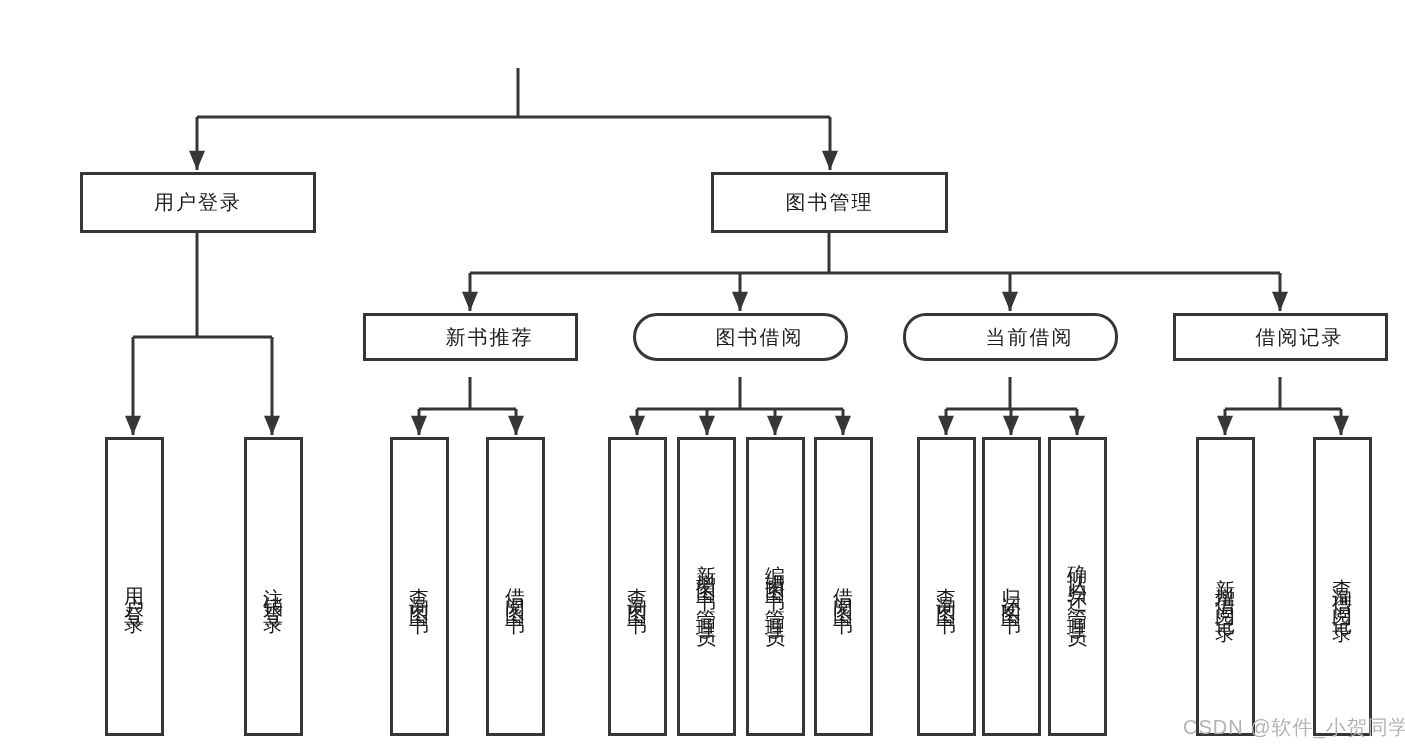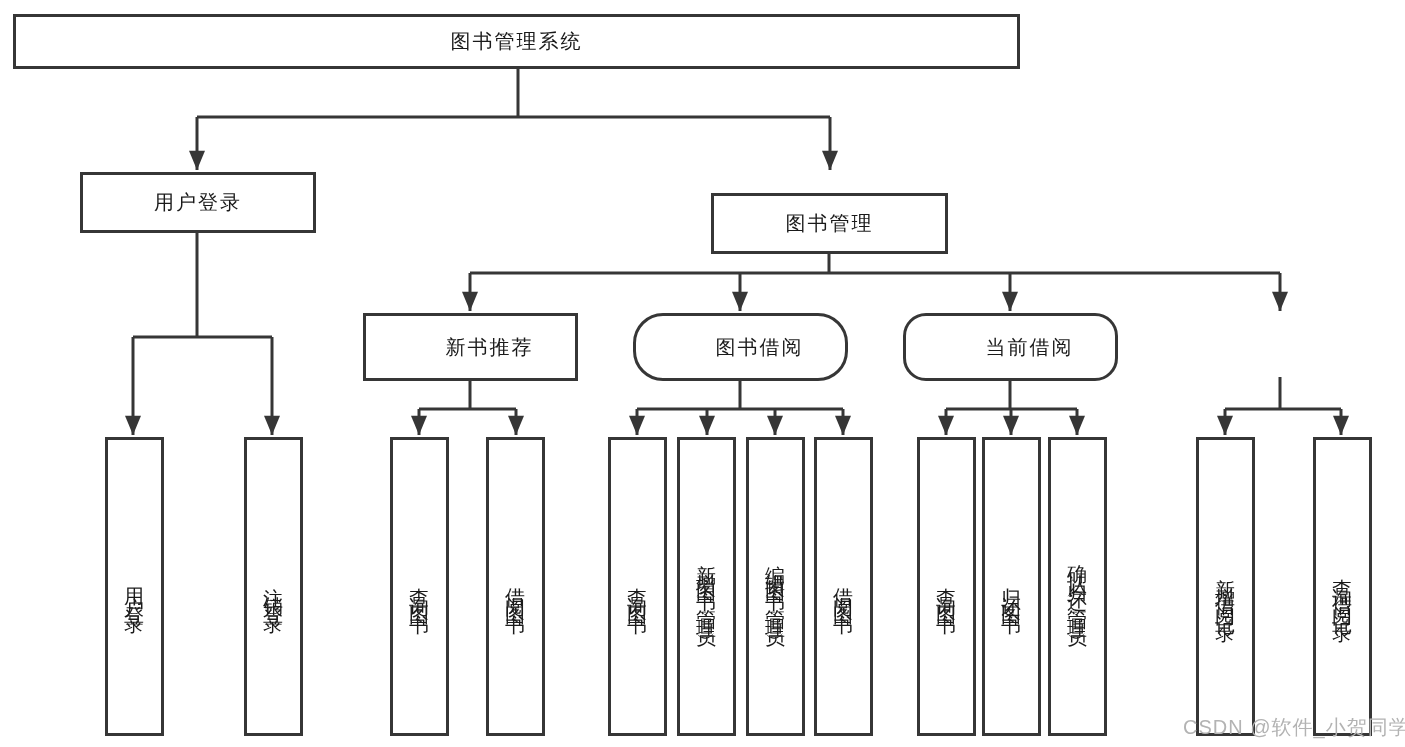--- a/index.html
+++ b/index.html
@@ -33,22 +33,22 @@
   .vbox {
     writing-mode: vertical-rl;
     text-orientation: mixed;
     letter-spacing: 9px;
     line-height: 1;
     padding-top: 6px;
   }
   
   .b-root   { left: 13px;  top: 14px;  width: 1007px; height: 55px; }
   .b-login  { left: 80px;  top: 172px; width: 236px;  height: 61px; }
-  .b-mgmt   { left: 711px; top: 172px; width: 237px;  height: 61px; margin-top: 21px; }
-  .b-l3     { top: 313px;  height: 68px; width: 215px; padding-left: 38px; }
+  .b-mgmt   { left: 711px; top: 172px; width: 237px;  height: 61px; }
+  .b-l3     { top: 313px;  height: 48px; width: 215px; padding-left: 38px; }
   .b-new    { left: 363px; }
   .b-borrow { left: 633px; border-radius: 30px; }
   .b-cur    { left: 903px; border-radius: 23px; }
   .b-rec    { left: 1173px; }
   
   .b-v      { top: 437px; height: 299px; width: 59px; }
   .v-ulogin   { left: 105px; }
   .v-ulogout  { left: 244px; }
   .v-nq       { left: 390px; }
   .v-nb       { left: 486px; }
@@ -113,28 +113,28 @@
       <path d="M946,409 V435" marker-end="url(#arw)"></path>
       <path d="M1011,409 V435" marker-end="url(#arw)"></path>
       <path d="M1077,409 V435" marker-end="url(#arw)"></path>
 
       <path d="M1280,377 V409 M1225,409 H1341"></path>
       <path d="M1225,409 V435" marker-end="url(#arw)"></path>
       <path d="M1341,409 V435" marker-end="url(#arw)"></path>
     </g>
   </svg>
 
-  <div class="box b-root">图书管理系统</div>
 
   <div class="box b-login">用户登录</div>
   <div class="box b-mgmt">图书管理</div>
 
   <div class="box b-l3 b-new">新书推荐</div>
   <div class="box b-l3 b-borrow">图书借阅</div>
   <div class="box b-l3 b-cur">当前借阅</div>
+  <div class="box b-l3 b-rec">借阅记录</div>
 
   <div class="box b-v vbox v-ulogin">用户登录</div>
   <div class="box b-v vbox v-ulogout">注销登录</div>
 
   <div class="box b-v vbox v-nq">查询图书</div>
   <div class="box b-v vbox v-nb">借阅图书</div>
 
   <div class="box b-v vbox v-bq">查询图书</div>
   <div class="box b-v vbox v-badd">新增图书（管理员）</div>
   <div class="box b-v vbox v-bedit">编辑图书（管理员）</div>

